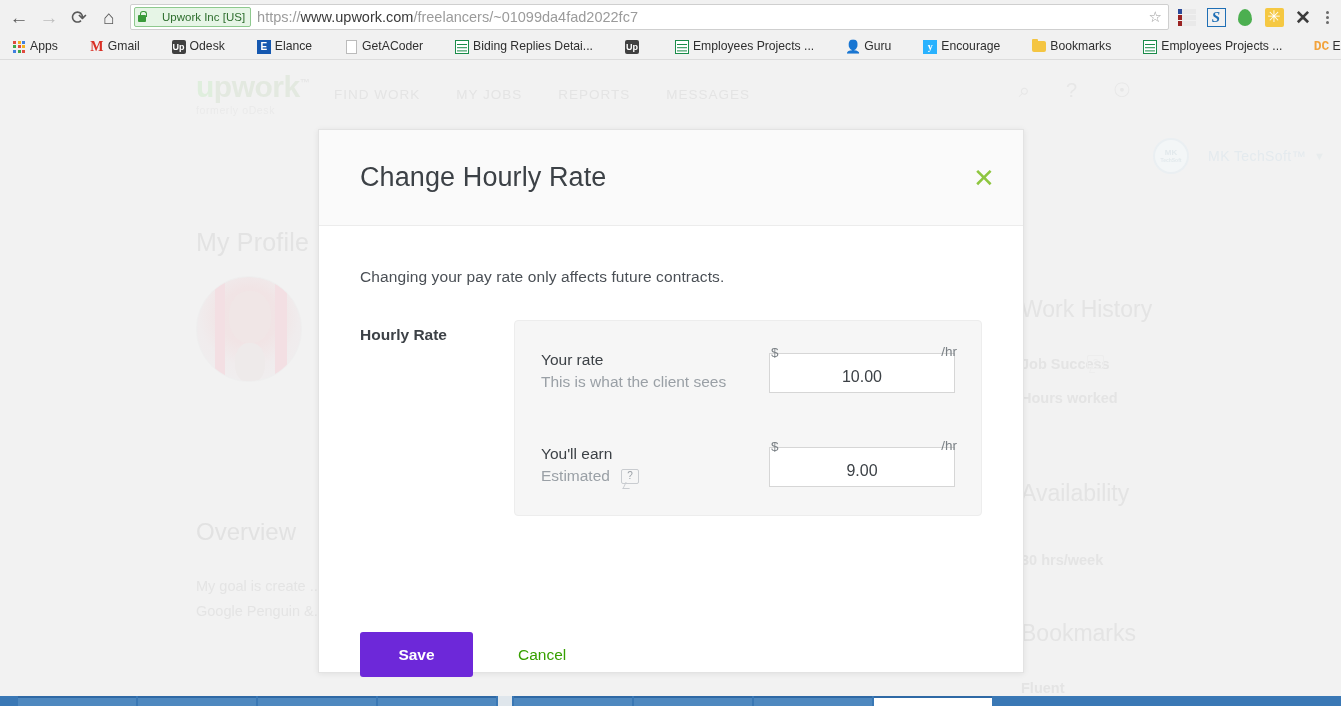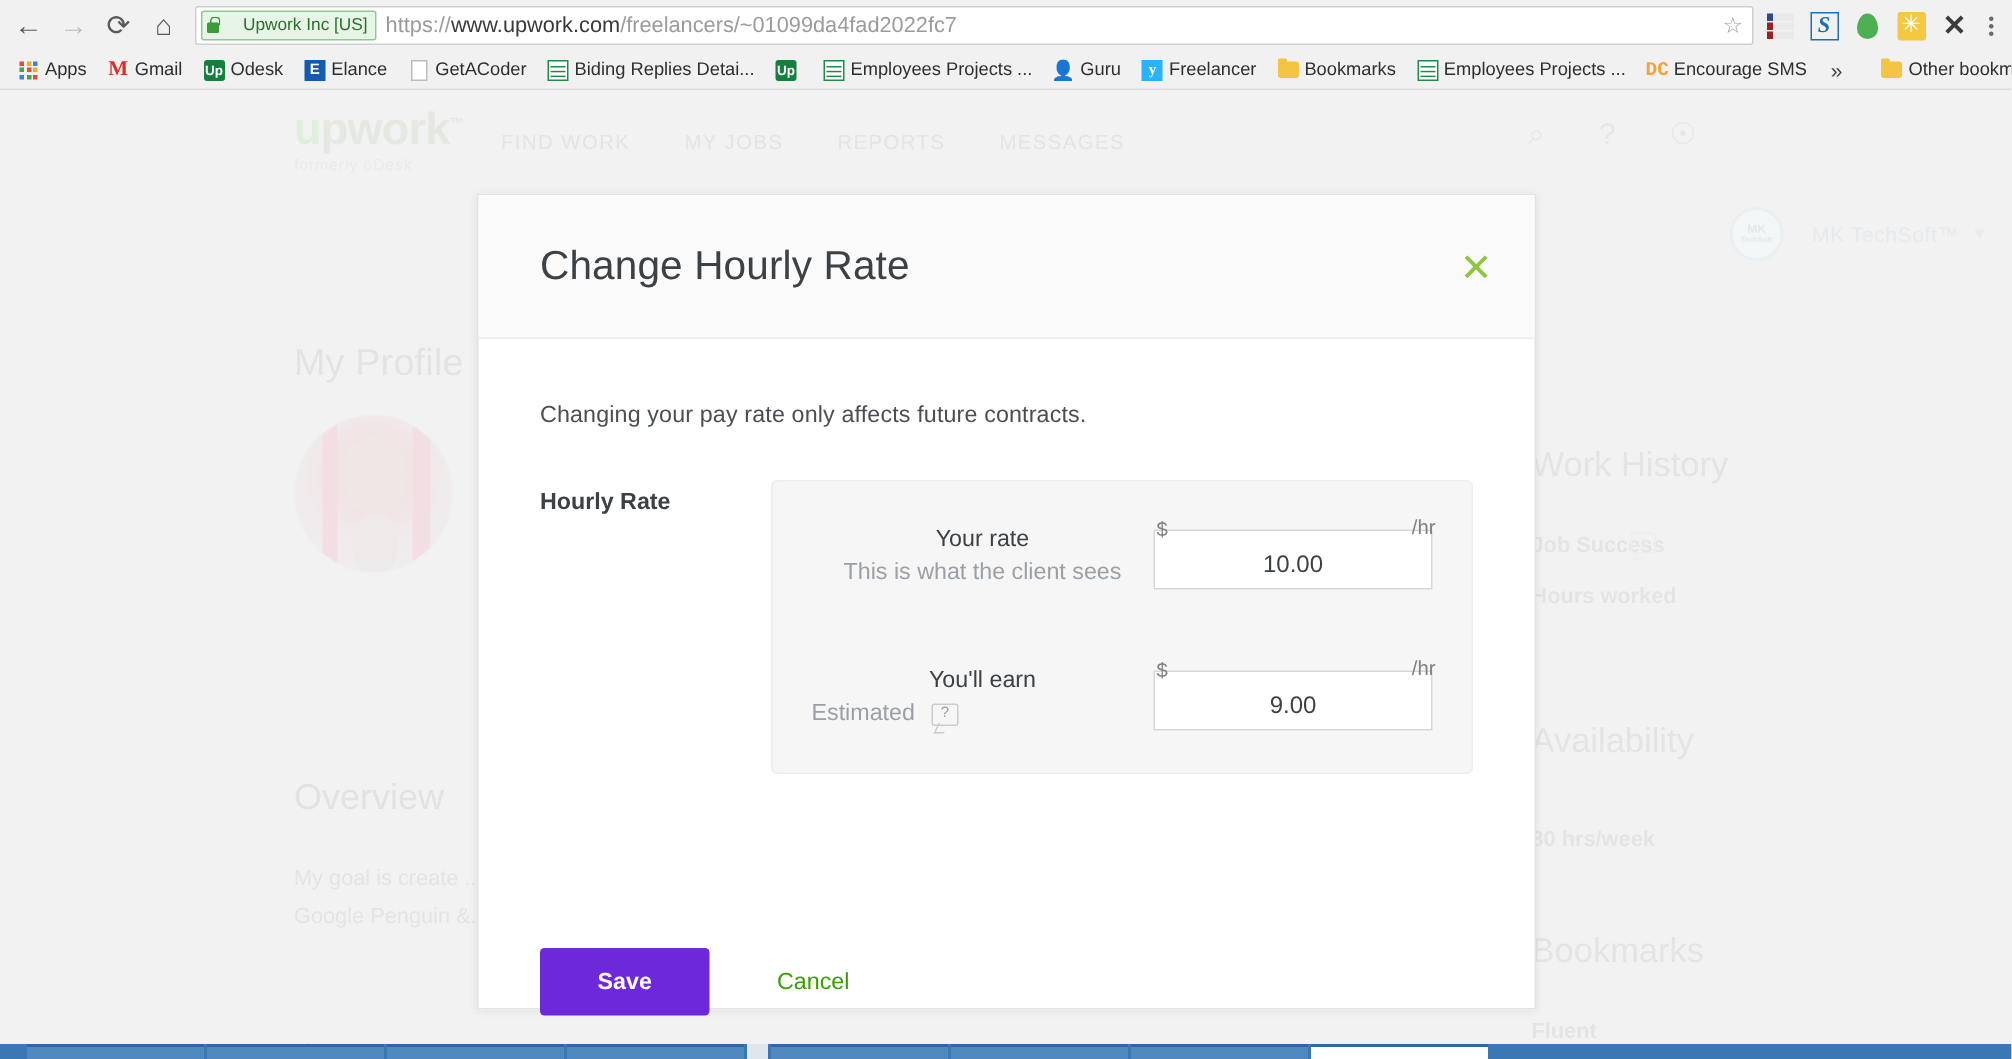--- a/index.html
+++ b/index.html
@@ -74,30 +74,30 @@
     line-height: 1;
   }
   .ext-x { font-size: 19px; color: #3c3c3c; font-weight: 600; }
   .ext-menu { display: flex; flex-direction: column; gap: 2px; padding: 0 4px; }
   .ext-menu b { width: 3px; height: 3px; background: #6a6a6a; border-radius: 50%; display: block; }
 
   
   .bookmark-bar {
     position: absolute; left: 0; top: 34px; width: 1341px; height: 26px;
     background: #f1f1f1; border-bottom: 1px solid #dcdcdc;
-    display: flex; align-items: center; padding-left: 6px; gap: 2px;
+    display: flex; align-items: center; padding-left: 6px; gap: 20px;
     font-size: 12.2px; color: #2f2f2f; white-space: nowrap; overflow: hidden;
   }
   .bm { display: flex; align-items: center; gap: 4px; padding: 2px 6px; border-radius: 2px; }
   .bm-label { line-height: 1; }
   .fav { width: 14px; height: 14px; flex: 0 0 14px; display: flex; align-items: center; justify-content: center; }
   .fav-apps { display: grid; grid-template-columns: repeat(3,3px); grid-template-rows: repeat(3,3px); gap: 1.5px; }
   .fav-apps b { width: 3px; height: 3px; display: block; }
   .fav-gmail { color: #d93025; font-weight: 700; font-size: 14px; line-height: 1; font-family: "Liberation Serif", serif; }
-  .fav-up { width: 14px; height: 14px; background: #15803d; border-radius: 2px; color: #fff;
+  .fav-up { width: 14px; height: 14px; background: #404040; border-radius: 2px; color: #fff;
             font-size: 9px; font-weight: 700; display: flex; align-items: center; justify-content: center; }
   .fav-e { width: 14px; height: 14px; background: #1558b0; color: #fff; font-size: 10px; font-weight: 700;
            display: flex; align-items: center; justify-content: center; }
   .fav-doc { width: 11px; height: 14px; background: #fff; border: 1px solid #bbb; }
   .fav-sheet { width: 14px; height: 14px; background: #fff; border: 1.5px solid #1a8c4a; position: relative; }
   .fav-sheet::after { content: ""; position: absolute; left: 1px; top: 3px; right: 1px; height: 1.2px;
                       background: #1a8c4a; box-shadow: 0 3.2px 0 #1a8c4a, 0 6.4px 0 #1a8c4a; }
   .fav-guru { font-size: 13px; color: #333; line-height: 1; }
   .fav-fl { width: 14px; height: 14px; background: #29b2fe; color: #fff; font-weight: 700; font-size: 10px;
             display: flex; align-items: center; justify-content: center; font-family: "Liberation Serif", serif; }
@@ -203,21 +203,21 @@
   .modal-note { margin-top: 42px; font-size: 15.5px; color: #4a4f55; letter-spacing: 0.1px; }
 
   .rate-row { display: flex; margin-top: 34px; gap: 36px; }
   .rate-label { width: 166px; font-size: 15.5px; font-weight: 700; color: #3c4146; padding-top: 6px; }
   .rate-panel {
     flex: 1; background: #f6f6f6; border: 1px solid #ededed; border-radius: 4px;
     padding: 28px 26px 28px 26px;
   }
   .rate-line { display: flex; align-items: flex-start; }
   .rate-line + .rate-line { margin-top: 50px; }
-  .rate-text { width: 228px; text-align: center; }
+  .rate-text { width: 228px; }
   .rate-text .t1 { font-size: 15.5px; color: #3c4146; line-height: 22px; }
   .rate-text .t2 { font-size: 15.5px; color: #9aa0a6; line-height: 22px; }
   .rate-text .t2row { display: flex; align-items: center; gap: 11px; }
   .help-bubble {
     width: 18px; height: 15px; border: 1px solid #c9ccd0; border-radius: 2px;
     color: #9aa0a6; font-size: 10px; display: flex; align-items: center; justify-content: center;
     position: relative; flex: 0 0 18px;
   }
   .help-bubble::after {
     content: ""; position: absolute; left: 2px; bottom: -6px; width: 6px; height: 6px;
@@ -372,21 +372,21 @@
 
     <div class="bm">
       <span class="fav fav-guru">👤</span>
       <span class="bm-label">Guru</span>
     </div>
 
     <div class="bm">
       <span class="fav">
           <span class="fav-fl">y</span>
         </span>
-      <span class="bm-label">Freelancer</span>
+      <span class="bm-label">Encourage</span>
     </div>
 
     <div class="bm">
       <span class="fav">
           <span class="fav-folder"></span>
         </span>
       <span class="bm-label">Bookmarks</span>
     </div>
 
     <div class="bm">

